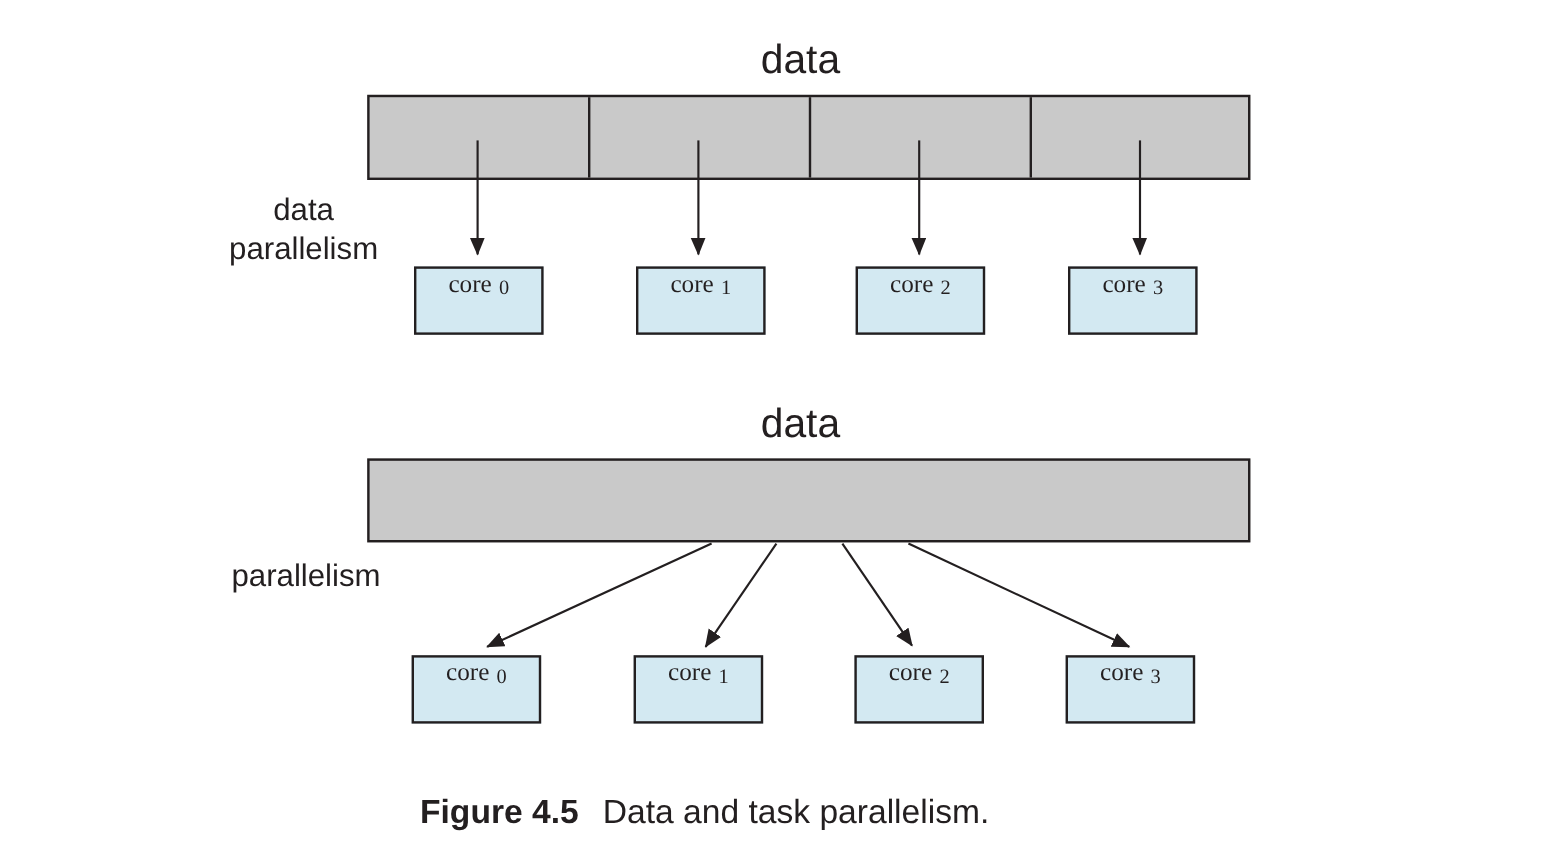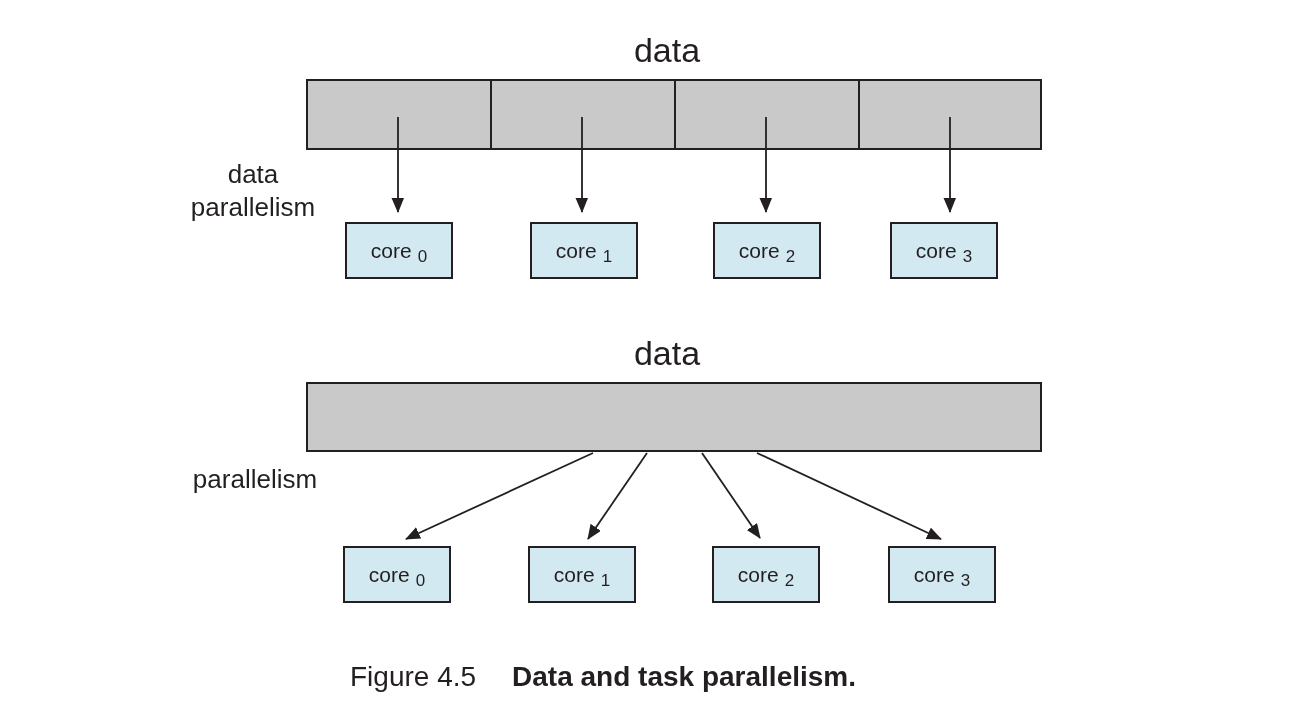--- a/index.html
+++ b/index.html
@@ -46,24 +46,25 @@
     font-size: 26px;
     line-height: 33px;
     color: var(--ink);
   }
   .core-box {
     width: 108px;
     height: 57px;
     background: var(--core-fill);
     border: 2px solid var(--ink);
     display: flex;
-    align-items: center;
+    align-items: flex-start;
     justify-content: center;
     font-size: 21px;
     color: var(--ink);
+    font-family: Liberation Serif, serif;
   }
   .core-box .sub {
     font-size: 17px;
     margin-left: 6px;
     position: relative;
     top: 6px;
   }
   .arrow-layer {
     position: absolute;
     left: 0; top: 0;
@@ -74,22 +75,22 @@
   .arrow-line {
     stroke: var(--ink);
     stroke-width: 1.8;
     fill: none;
   }
   .caption {
     font-size: 28px;
     color: var(--ink);
     white-space: nowrap;
   }
-  .caption .cap-label { font-weight: normal; }
-  .caption .cap-text { margin-left: 36px; font-weight: bold; }
+  .caption .cap-label { font-weight: bold; }
+  .caption .cap-text { margin-left: 20px; font-weight: normal; }
 </style>
 </head>
 <body>
 
 <div class="canvas">
 
   <div class="abs bar-title" style="left:567px; top:33px;">data</div>
 
   <div class="abs data-bar" style="left:306px; top:79px; width:736px; height:71px;">
     <div class="bar-divider" style="left:182px;"></div>

